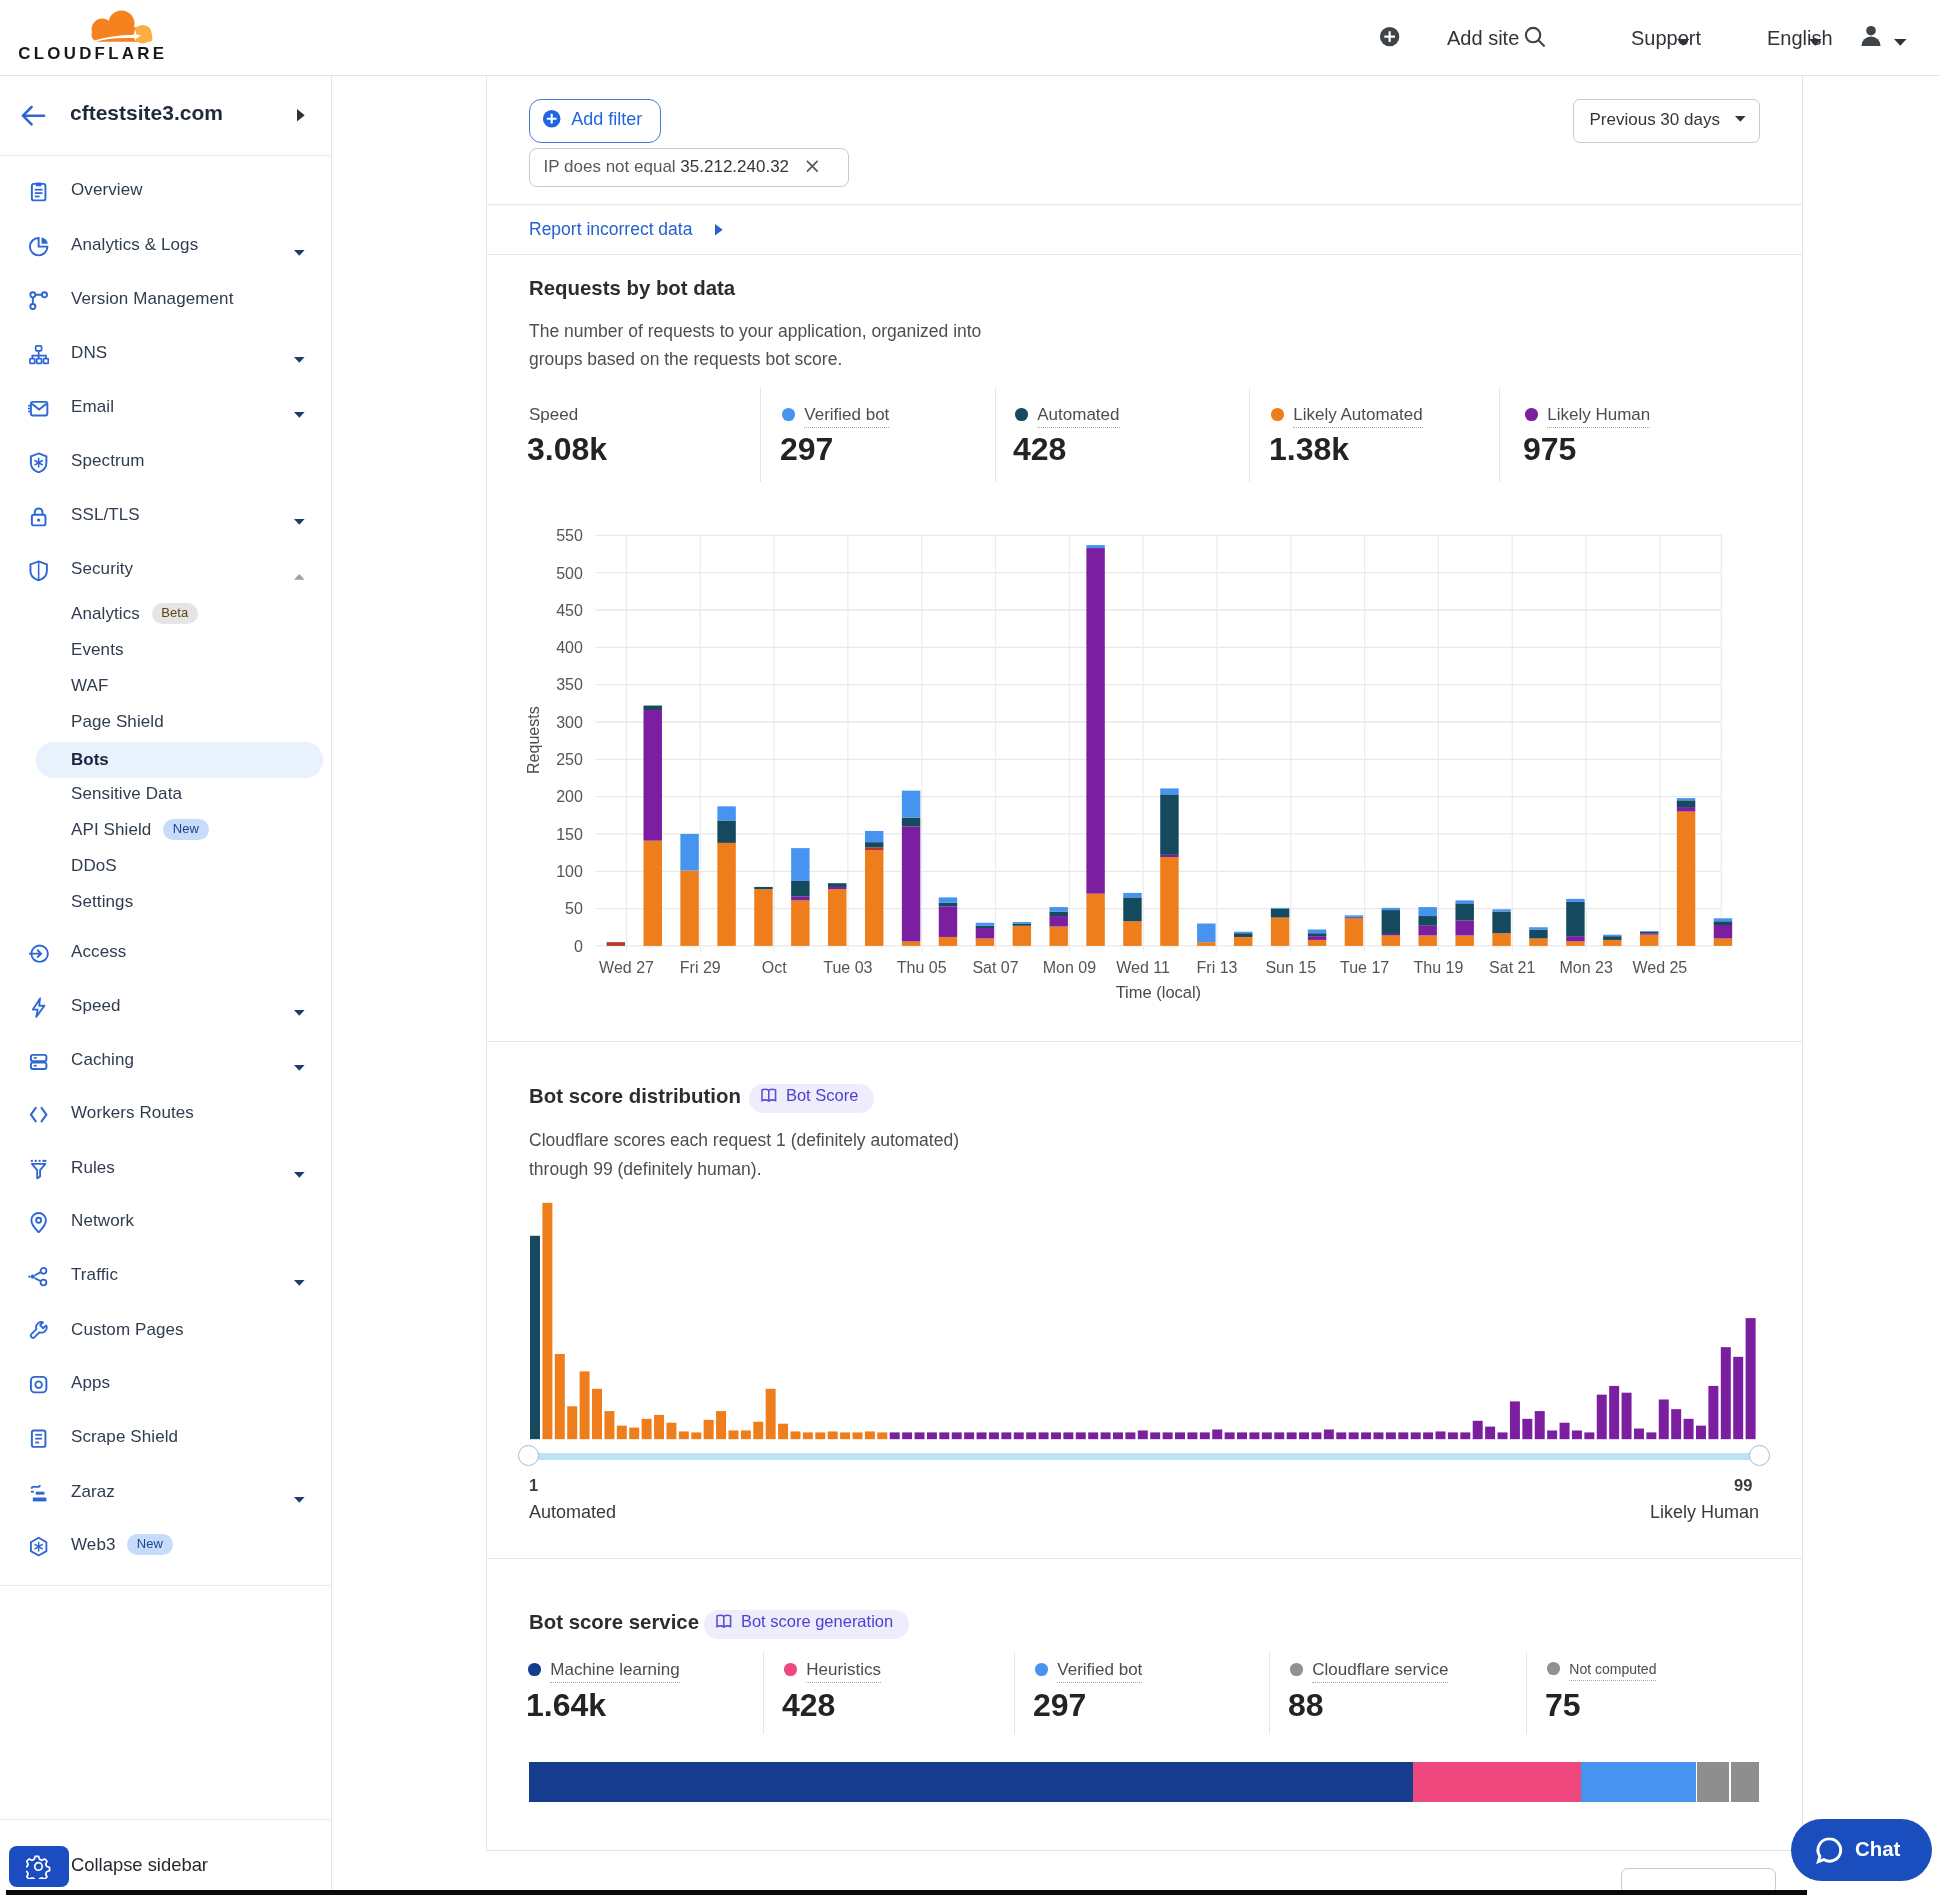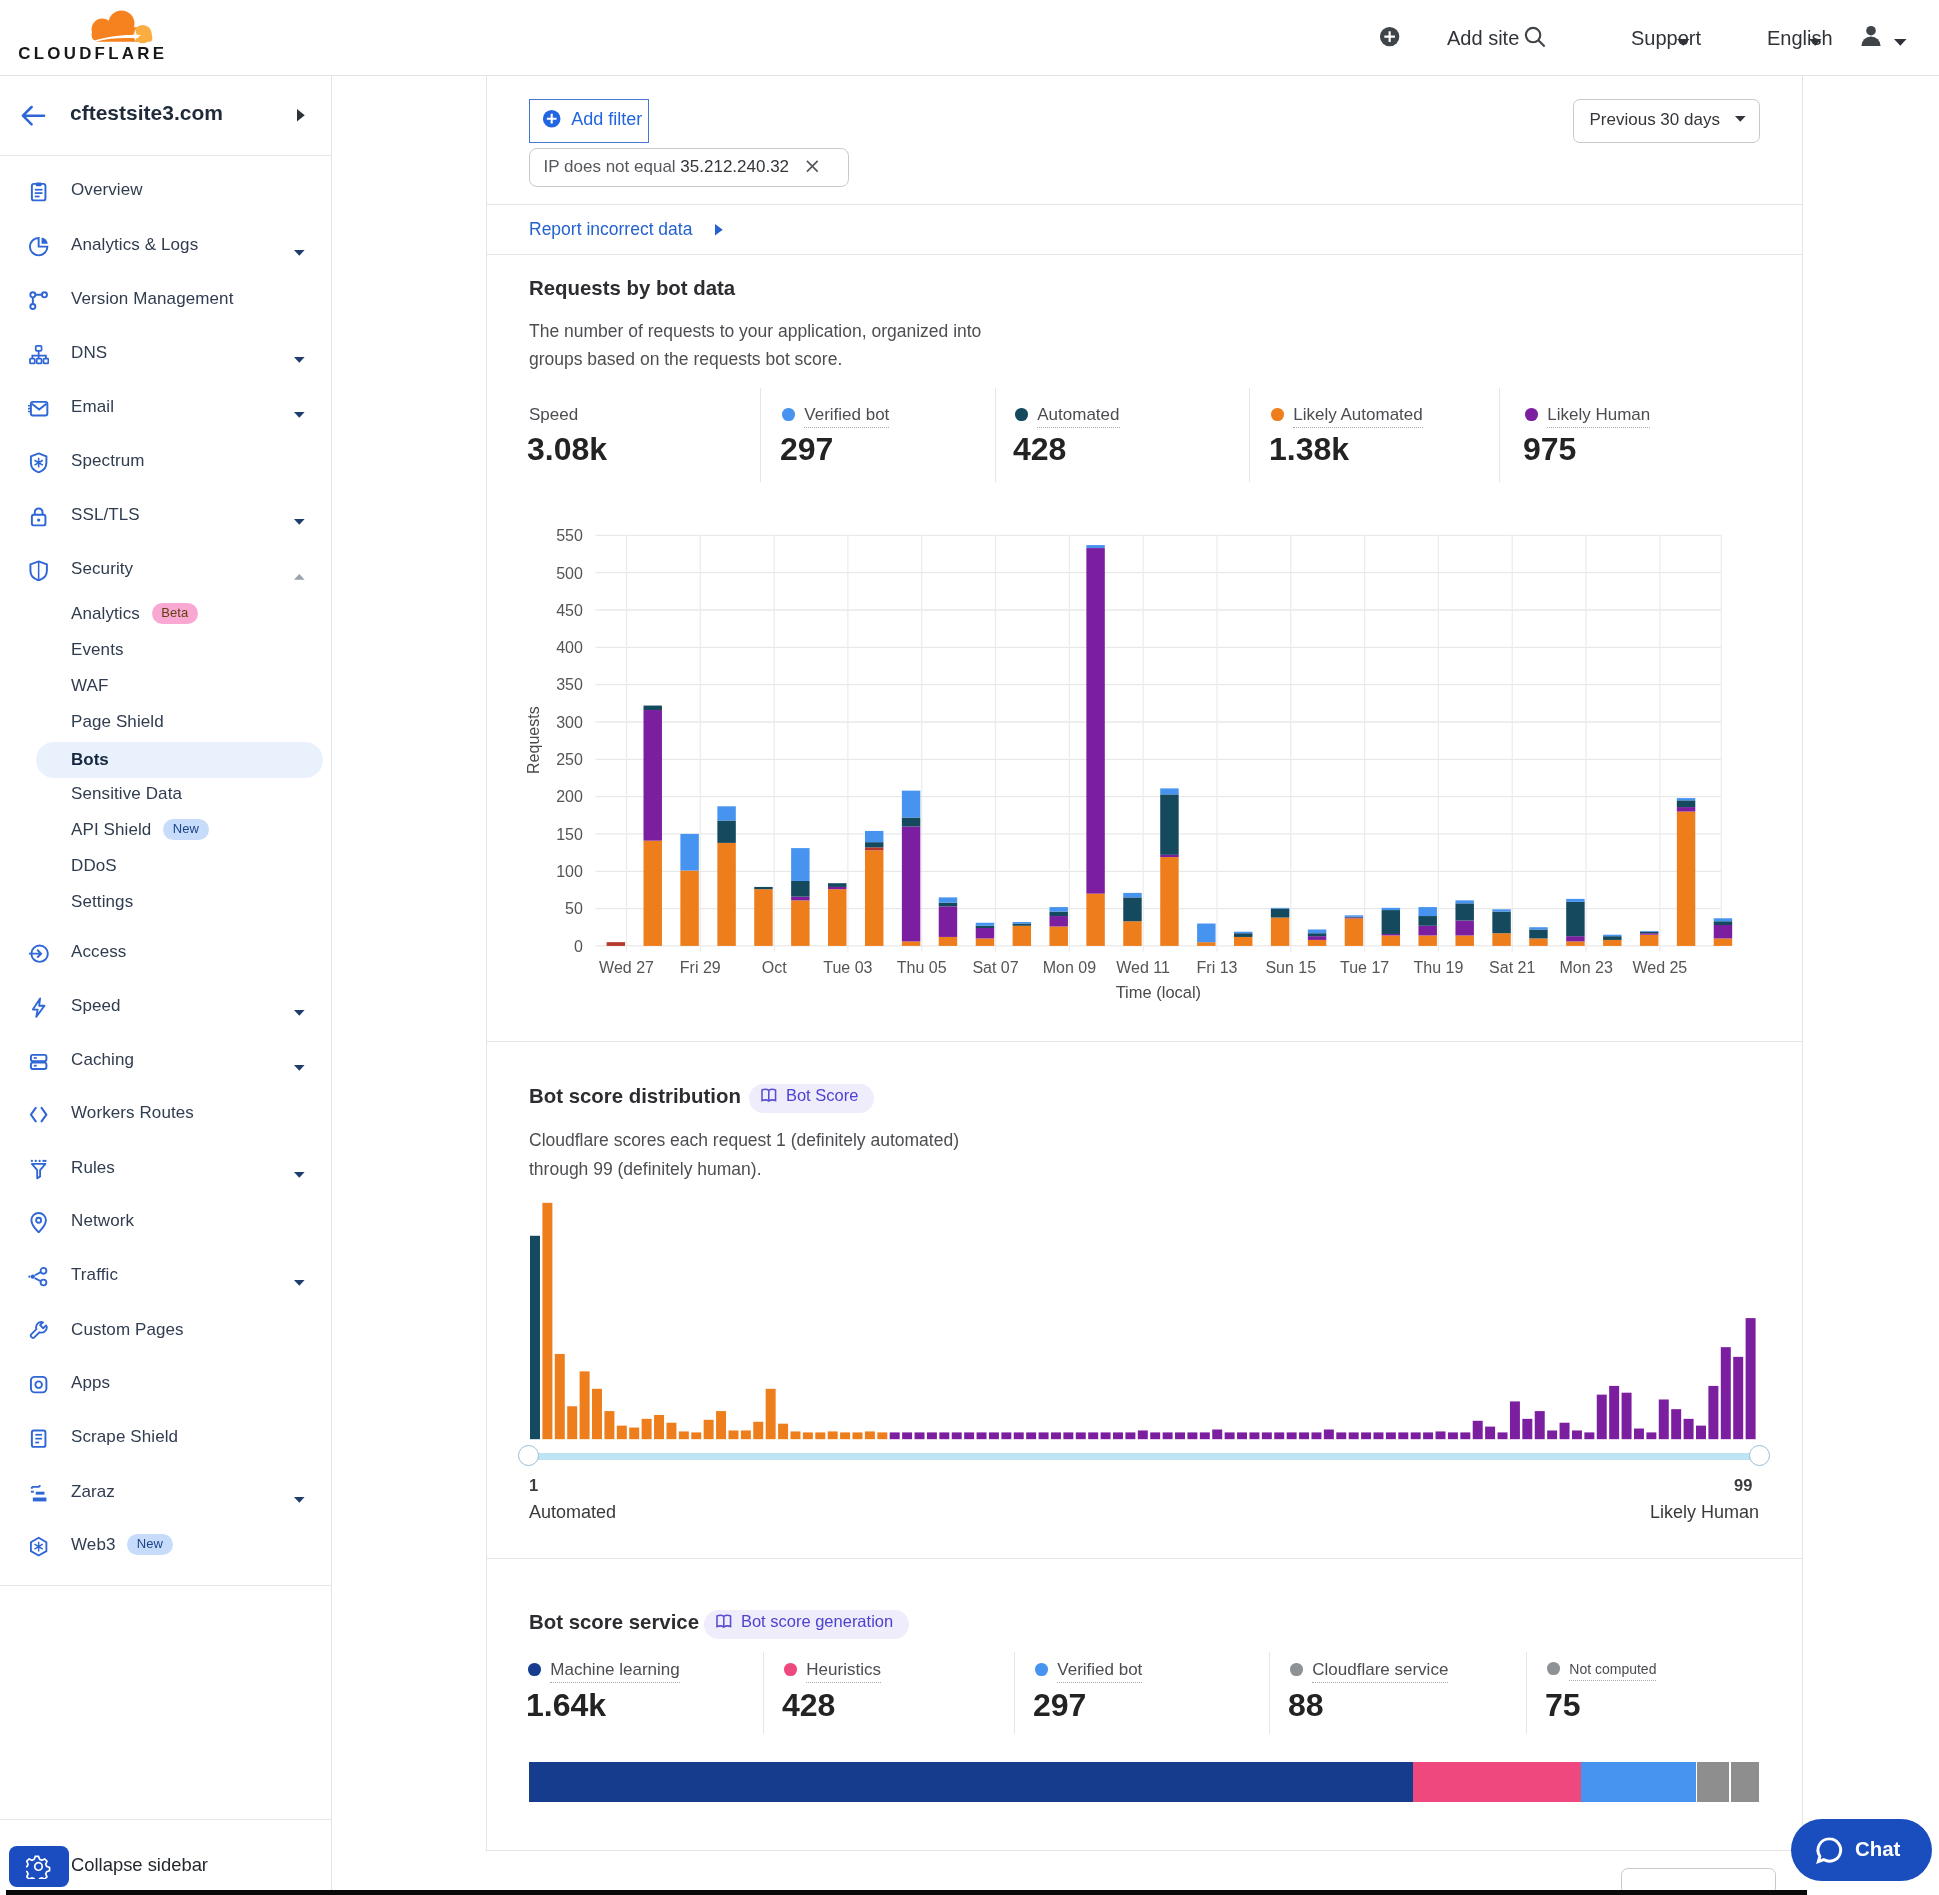--- a/index.html
+++ b/index.html
@@ -6,21 +6,21 @@
 .abs { position:absolute; }
 .hdr { left:0; top:0; width:1940px; height:76px; border-bottom:1px solid #e2e2e2; background:#fff; }
 .sidebar { left:0; top:76px; width:332px; height:1819px; border-right:1px solid #e4e4e4; background:#fff; }
 .card { left:486px; top:76px; width:1317px; height:1775px; border:1px solid #e4e4e4; border-top:none; background:#fff; }
 .navtx { font-size:17px; color:#303c4f; white-space:nowrap; letter-spacing:0.1px; }
 .navic { width:21.3px; height:21.3px; }
 .sub { }
 .selpill { width:287px; height:36px; background:#e8f1fc; border-radius:18.4px; color:#16263e;
   font-weight:bold; font-size:17px; padding:7.8px 0 0 35px; }
 .badge { display:inline-block; font-size:13px; border-radius:11.6px; padding:2.4px 9.7px 3.4px; margin-left:11.6px; position:relative; top:-1.9px; }
-.beta { background:#f9a8d4; color:#644112; }
+.beta { background:#e5e5e5; color:#644112; }
 .new { background:#c7dcfa; color:#1e4387; }
 .hnav { font-size:20px; color:#303338;margin-left:38px; }
 .dot { display:inline-block; width:12.6px; height:12.6px; border-radius:50%; margin-right:9.7px; position:relative; top:1px; }
 .dotted { border-bottom:1.9px dotted #a9a9a9; padding-bottom:2.9px; }
 .statval { font-size:32px; font-weight:bold; color:#232323; letter-spacing:0; }
 .h2 { font-size:20.4px; font-weight:bold; color:#2d2d31; }
 .body { font-size:17.5px; color:#4e4e52; }
 .pill-badge { height:29px; border-radius:14.6px; background:#efecfc; color:#4c42cf; font-size:16.5px;
   padding:3.9px 15.5px 0 11.6px; white-space:nowrap; }
 .vdiv { width:1px; background:#e6e6e6; }
@@ -233,21 +233,21 @@
 <div class="abs navtx" style="left:71px;top:1535px">Web3<span class="badge new">New</span></div>
 <div class="abs" style="left:0;top:1585px;width:332px;height:1px;background:#e8e8e8"></div>
 <div class="abs" style="left:0;top:1819px;width:332px;height:1px;background:#e8e8e8"></div>
 <div class="abs" style="left:8.7px;top:1846px;width:60px;height:41px;border-radius:7.8px;background:#1b4dc1;text-align:center;padding-top:7.8px"><svg width="25" height="25" viewBox="0 0 24 24">
       <path fill="none" stroke="#fff" stroke-width="1.7" d="M12 8.2 a3.8 3.8 0 1 0 0 7.6 a3.8 3.8 0 1 0 0-7.6 Z M12 1.8 l1.2 3 2.1.9 3-1.3 2.3 2.3 -1.3 3 .9 2.1 3 1.2 v3.2 l-3 1.2 -.9 2.1 1.3 3 -2.3 2.3 -3-1.3 -2.1.9 -1.2 3 h-3.2 l-1.2-3 -2.1-.9 -3 1.3 -2.3-2.3 1.3-3 -.9-2.1 -3-1.2 v-3.2 l3-1.2 .9-2.1 -1.3-3 2.3-2.3 3 1.3 2.1-.9 1.2-3 Z" transform="scale(.95) translate(.6,.6)"></path>
     </svg></div>
 <div class="abs" style="left:71px;top:1854px;font-size:18.4px;color:#24292e">Collapse sidebar</div>
 
 <div class="abs card"></div>
 
-<div class="abs" style="left:529px;top:99px;width:120px;height:44px;border:1.9px solid #4478d2;border-radius:0;padding:8.7px 0 0 11.6px;white-space:nowrap">
+<div class="abs" style="left:529px;top:99px;width:132px;height:44px;border:1.9px solid #4478d2;border-radius:12px;padding:8.7px 0 0 11.6px;white-space:nowrap">
   <svg width="19.4" height="19.4" viewBox="0 0 22 22" style="vertical-align:-3.9px">
       <circle cx="11" cy="11" r="10" fill="#2265e0"></circle>
       <path d="M11 5.5 v11 M5.5 11 h11" stroke="#fff" stroke-width="2.4"></path>
     </svg>
   <span style="color:#2265e0;font-size:18px;margin-left:5.8px">Add filter</span>
 </div>
 <div class="abs" style="left:529px;top:148px;width:320px;height:39px;border:1px solid #c9c9c9;border-radius:7.8px;padding:7.8px 0 0 13.6px;white-space:nowrap">
   <span style="font-size:17px;color:#55585c">IP does not equal </span><span style="font-size:17px;color:#33363a">35.212.240.32</span>
   <svg width="14.6" height="14.6" viewBox="0 0 15 15" style="margin-left:11.6px;vertical-align:-1.9px">
       <path d="M2 2 L13 13 M13 2 L2 13" stroke="#55585c" stroke-width="1.8"></path>

